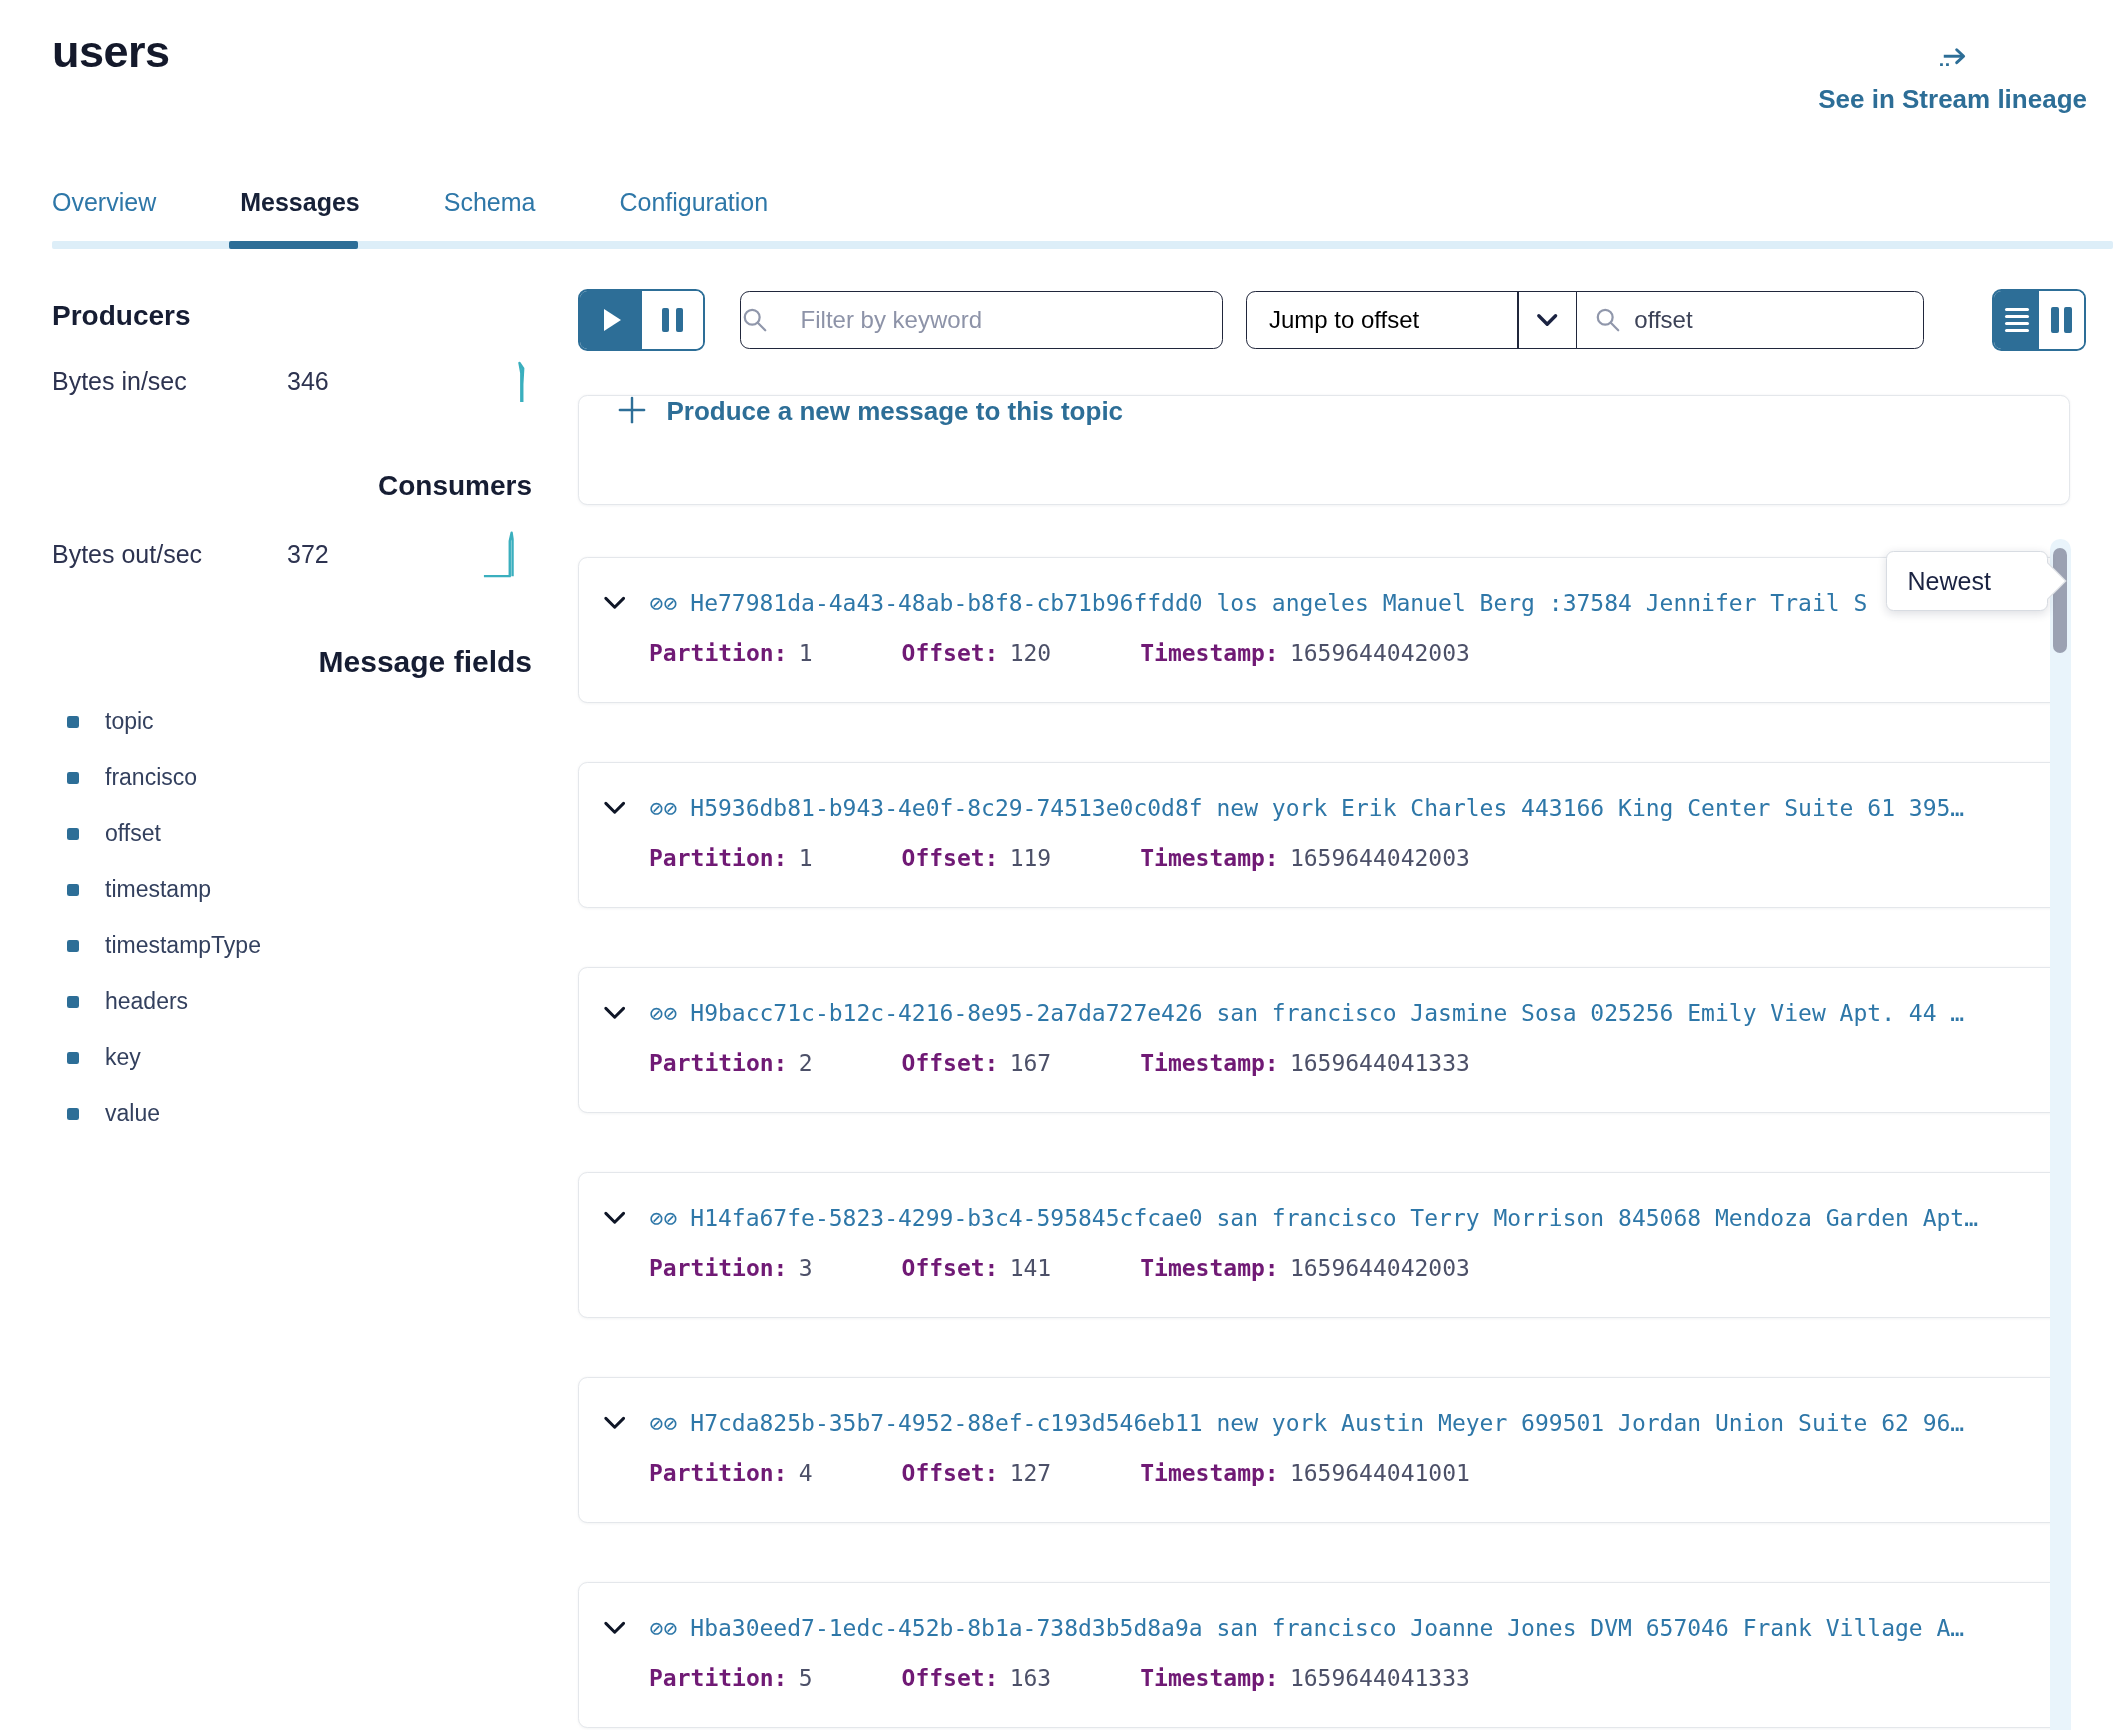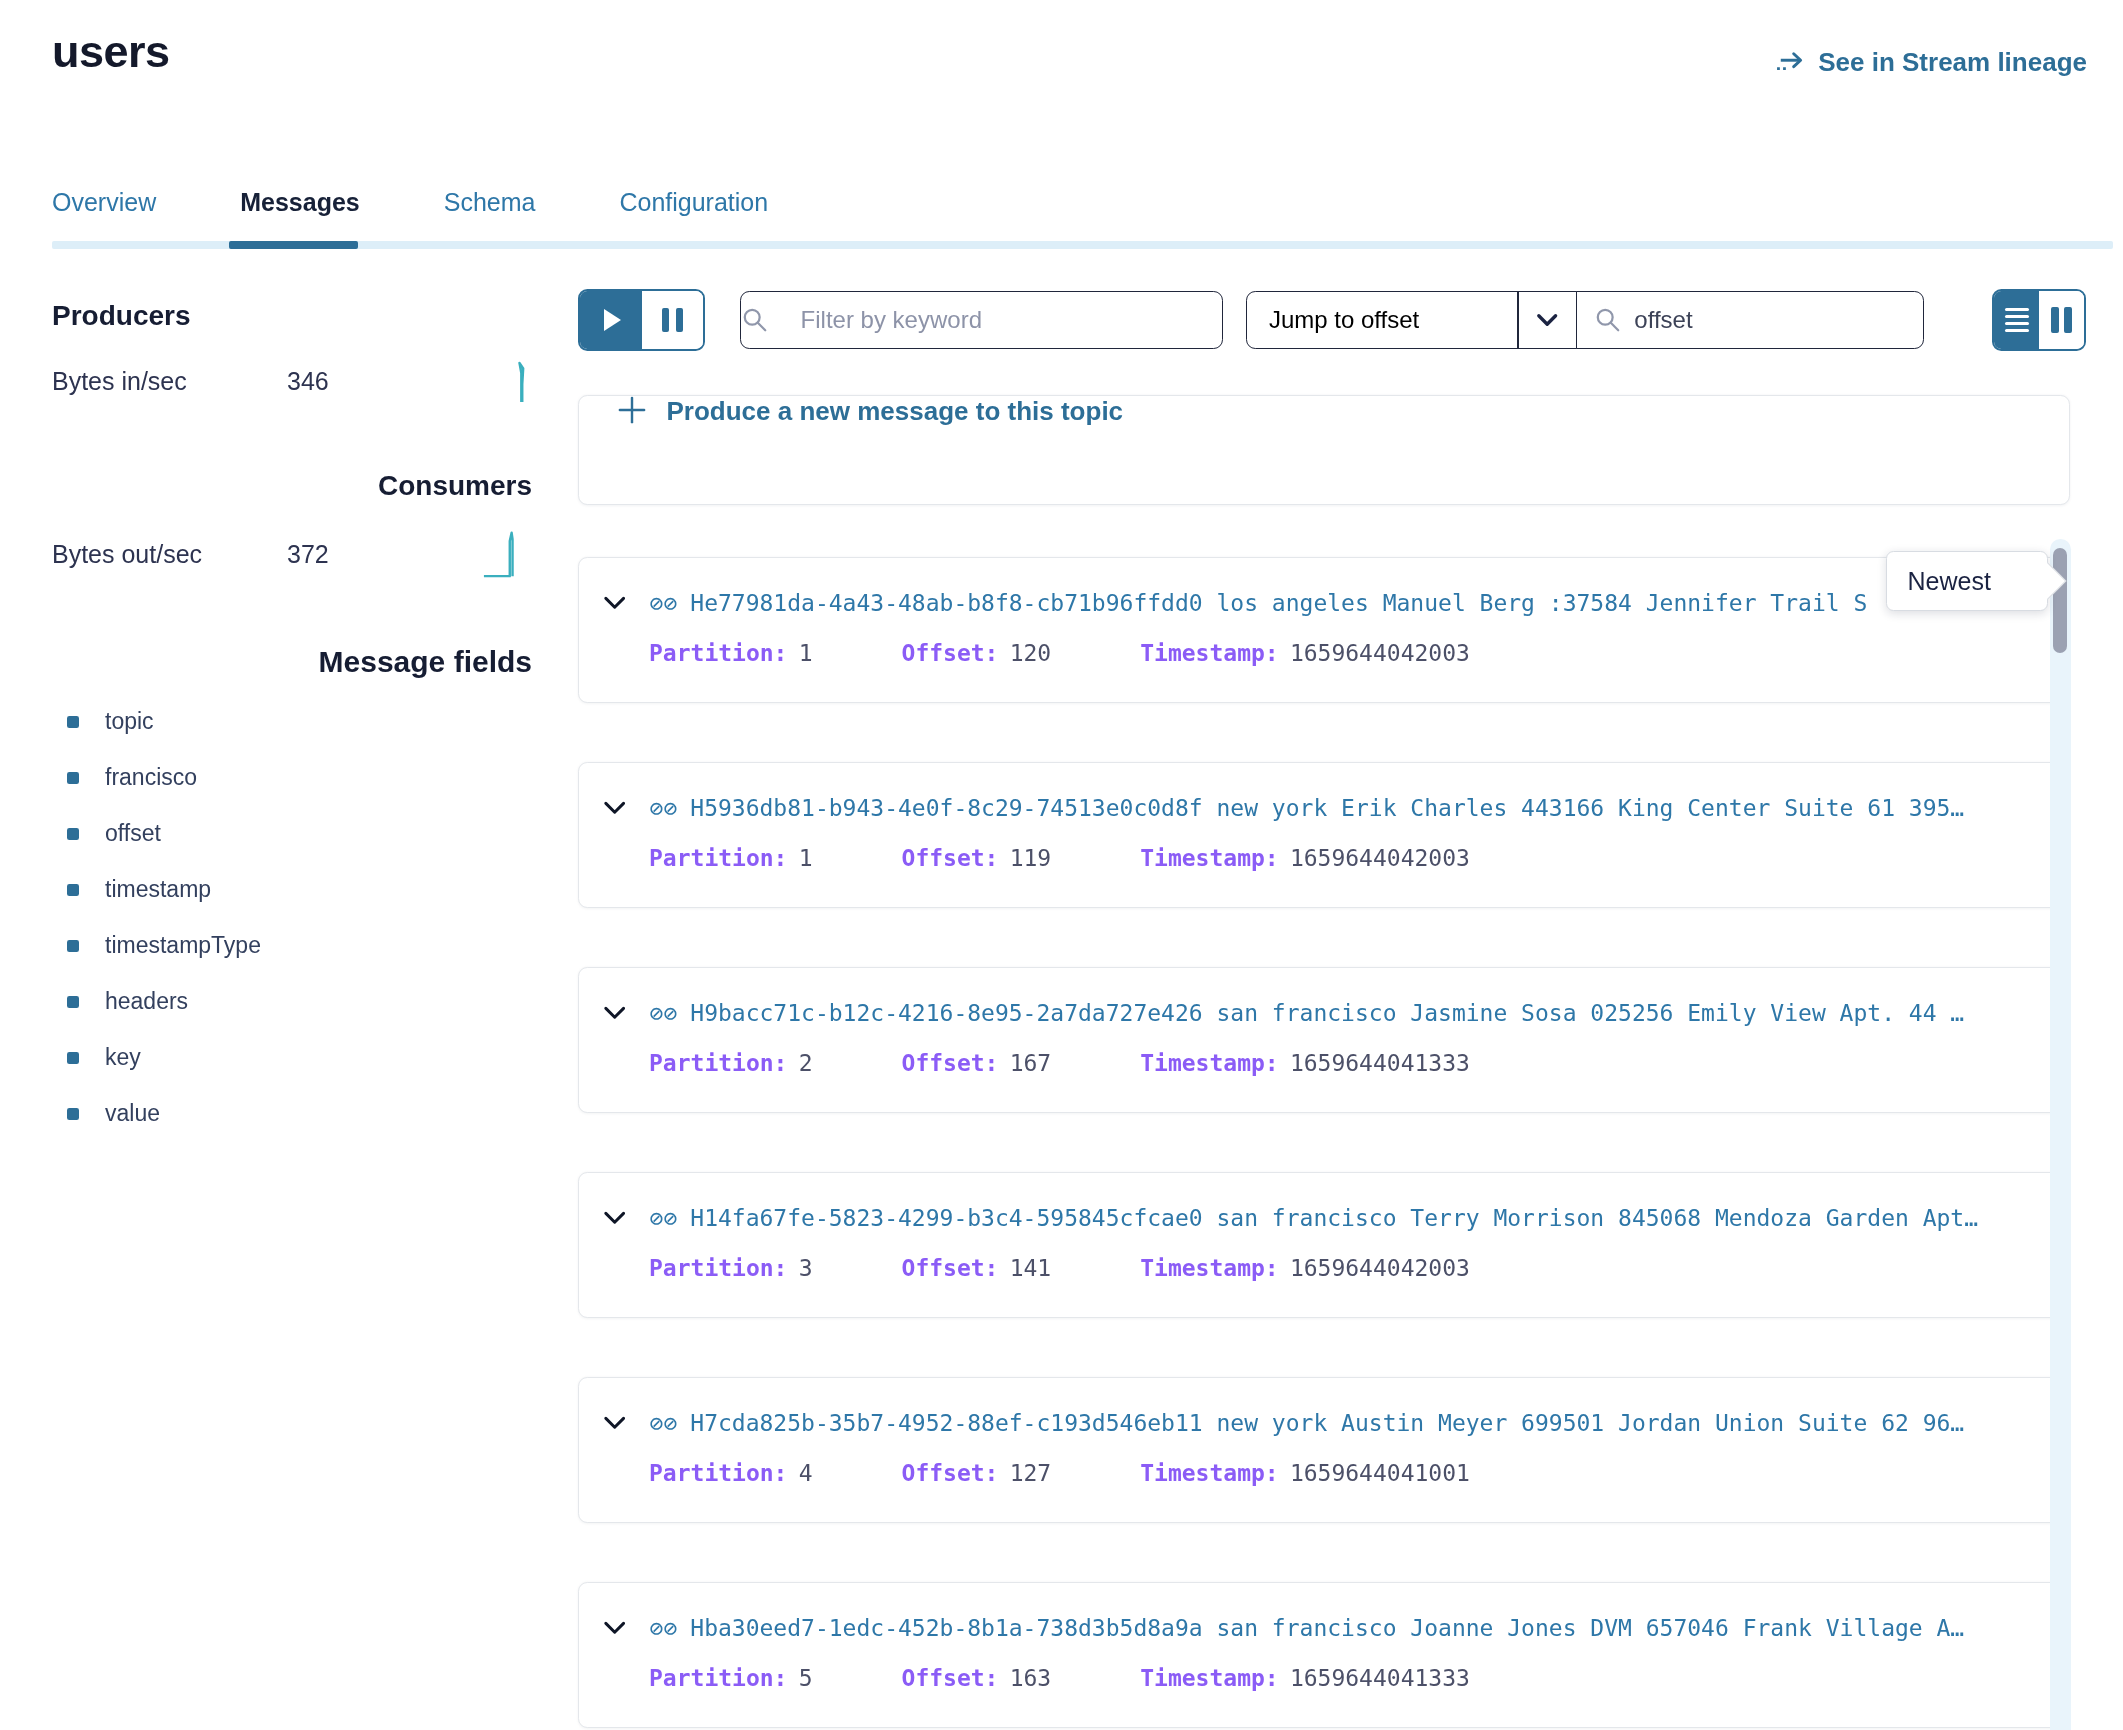--- a/index.html
+++ b/index.html
@@ -10,21 +10,21 @@
   }
 
   
   .page-title {
     position:absolute; left:52px; top:26px;
     font-size:45px; font-weight:800; letter-spacing:-0.5px; color:#14192b;
   }
   .lineage-link {
     position:absolute; right:37px; top:47px;
     display:flex; align-items:center; gap:13px;
-    font-size:26px; font-weight:600; color:#2d6e97; cursor:pointer;
+    font-size:26px; font-weight:600; color:#2d6e97; cursor:pointer;flex-direction:column;
   }
 
   
   .tabs { position:absolute; left:52px; top:188px; display:flex; gap:84px; font-size:25px; }
   .tab { color:#2e77a8; font-weight:500; padding-bottom:20.5px; cursor:pointer; }
   .tab.active { color:#172138; font-weight:700; }
   .tab-track { position:absolute; left:52px; right:11.2px; top:241px; height:8.4px; background:#ddeef8; border-radius:1.9px; }
   .tab-indicator { position:absolute; left:177px; width:129px; top:0; height:8.4px; background:#2d6e97; border-radius:1.9px; }
 
   
@@ -106,21 +106,21 @@
   }
   .msg-key-line { display:flex; align-items:center; gap:13px; white-space:nowrap; overflow:hidden; }
   .msg-chevron { flex:none; margin-right:11.2px; cursor:pointer; }
   .tofu { font-family:"DejaVu Sans Mono", monospace; font-size:23px; color:#2e77a8; flex:none; }
   .msg-key {
     font-family:"DejaVu Sans Mono", monospace; font-size:23px; color:#2e77a8;
     overflow:hidden; white-space:nowrap;
   }
   .msg-meta { display:flex; margin:24px 0 0 45px; font-family:"DejaVu Sans Mono", monospace; font-size:23px; }
   .meta-group { margin-right:89px; white-space:nowrap; }
-  .meta-label { font-weight:700; color:#8b5cf6; }
+  .meta-label { font-weight:700; color:#701a75; }
   .meta-value { color:#4c5068; margin-left:11.2px; }
 
   
   .newest-tooltip {
     position:absolute; left:1886px; top:551px; width:162px; height:60px;
     background:#fff; border:1.4px solid #d8dce2; border-radius:7.5px;
     box-shadow:0 2.8px 9.3px rgba(20,30,60,0.14);
     display:flex; align-items:center; padding-left:20.5px;
     font-size:25px; color:#1b2342; z-index:5;
   }

